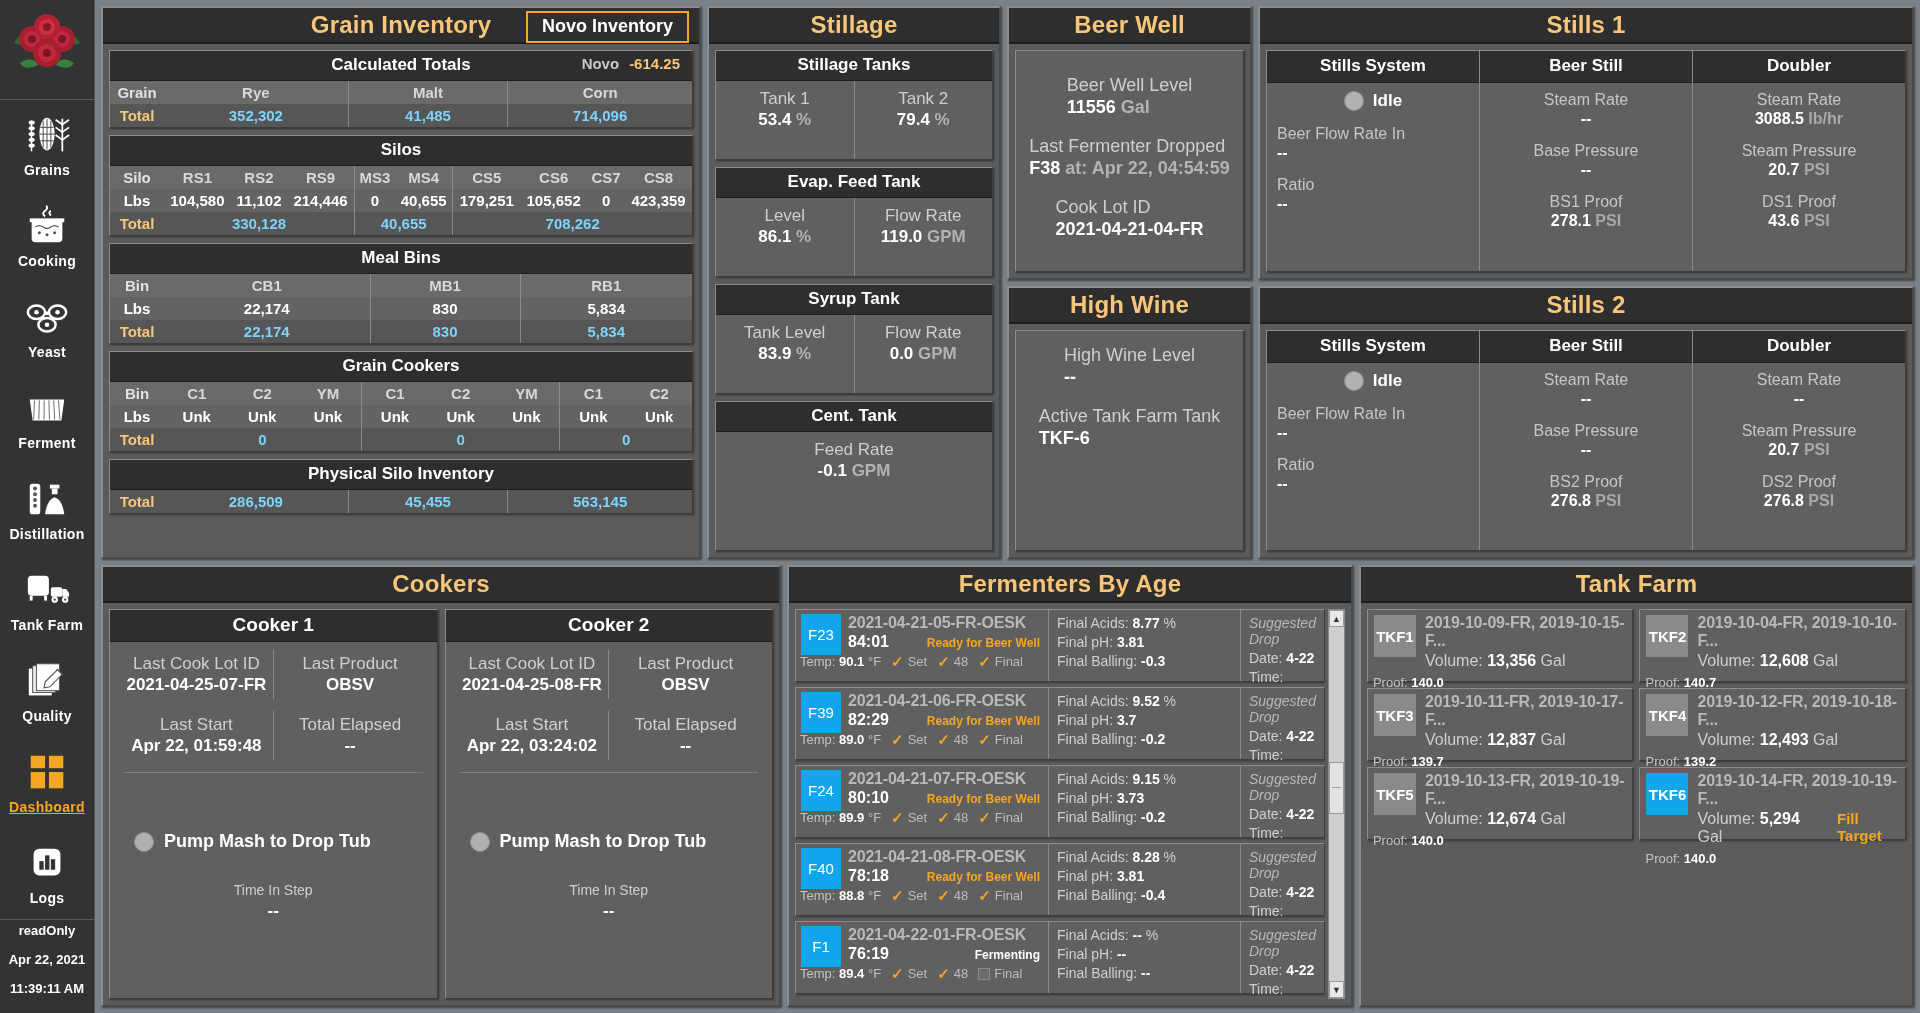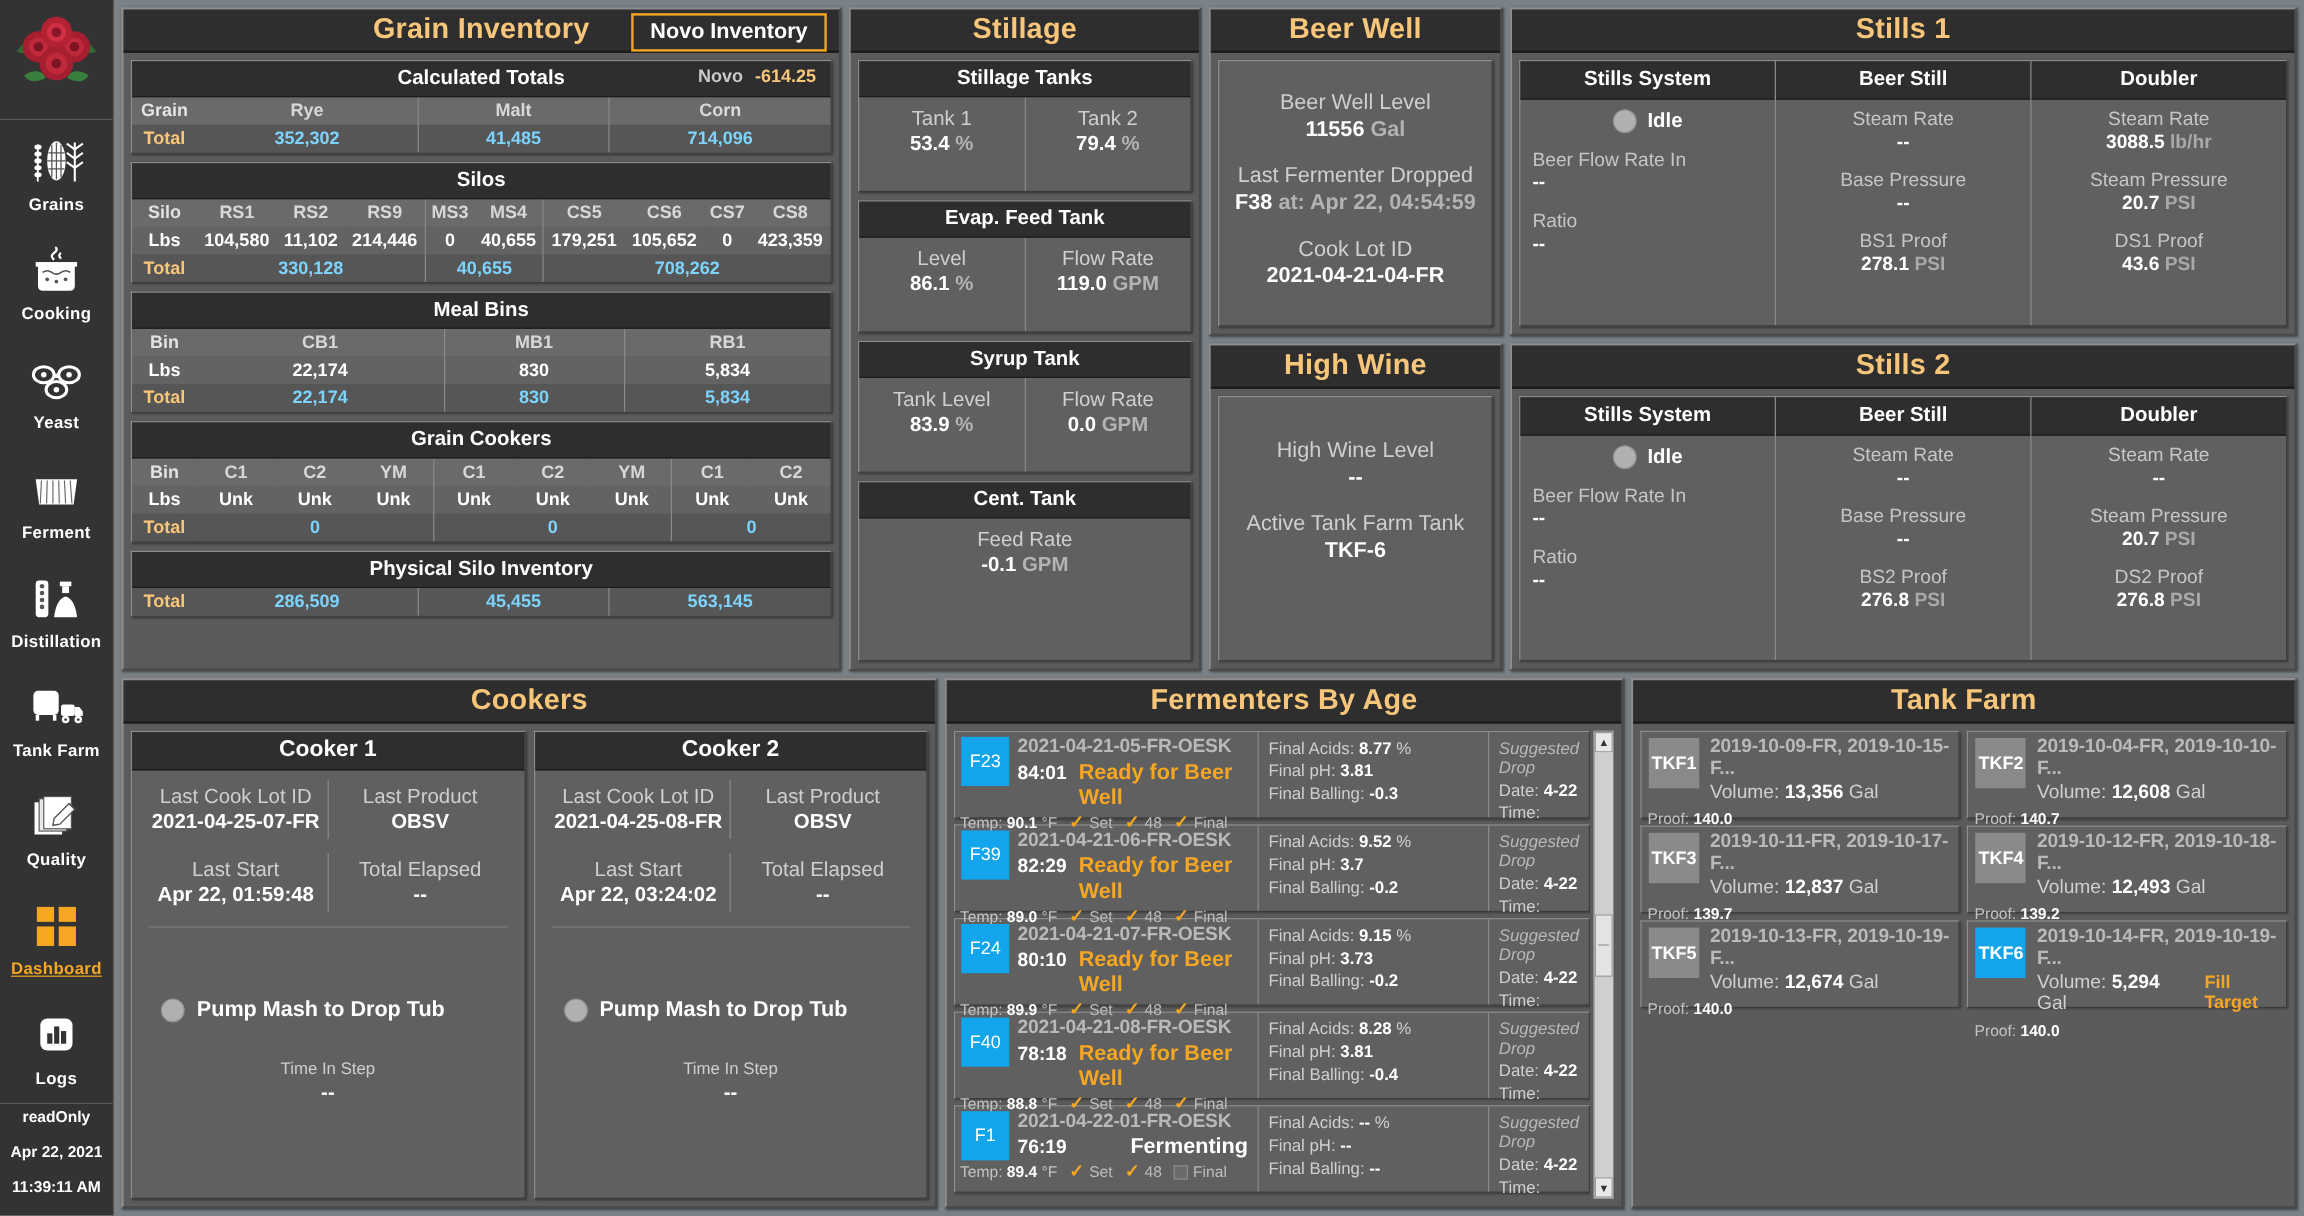--- a/index.html
+++ b/index.html
@@ -131,21 +131,21 @@
     align-items: center; justify-content: flex-start;
     padding: 8px 4px 10px;
     gap: 1px;
   }
   .kpi + .kpi { border-left: 1px solid #8a8a8a; }
   .kpi .k-label { font-size: 17px; color: #cfcfcf; }
   .kpi .k-val { font-size: 17px; color: #ffffff; font-weight: bold; }
   .kpi .k-val .unit { color: #b3b3b3; font-weight: bold; }
 
   .stack-kpi {
-    display:flex; flex-direction:column; align-items:center;
+    display:flex; flex-direction:column; align-items:flex-start;
     gap: 1px; padding: 14px 6px;
   }
   .stack-kpi .k-label { font-size: 18px; color: #cfcfcf; }
   .stack-kpi .k-val { font-size: 18px; color:#ffffff; font-weight:bold; }
   .stack-kpi .k-val .unit, .stack-kpi .k-val .muted { color:#b3b3b3; }
   .spacer-lg { height: 18px; }
 
   
   .stills-table { display: flex; flex: 1; }
   .stills-col { flex: 1; display: flex; flex-direction: column; }
@@ -198,21 +198,21 @@
   .fr-left { width: 252px; position: relative; padding: 4px 4px 2px 4px; }
   .fr-tag {
     position: absolute; left: 5px; top: 4px;
     width: 40px; height: 41px; background: #12a5eb;
     display: flex; align-items: center; justify-content: center;
     color: #ffffff; font-size: 15px; font-weight: normal;
   }
   .fr-l1 { margin-left: 48px; font-size: 16px; font-weight: bold; color: #b9b9b9; letter-spacing: -.2px; }
   .fr-l2 { margin-left: 48px; display: flex; align-items: baseline; gap: 10px; margin-top: 1px; }
   .fr-age { font-size: 16px; font-weight: bold; color: #ffffff; }
-  .fr-state { font-size: 18px; font-weight: bold; color: #f5a623; margin-left: auto; padding-right: 4px; }
+  .fr-state { font-size: 12px; font-weight: bold; color: #f5a623; margin-left: auto; padding-right: 4px; }
   .fr-state.plain { color: #ffffff; }
   .fr-l3 { display: flex; align-items: center; gap: 10px; margin-top: 3px; font-size: 13px; color: #c3c3c3; }
   .fr-l3 b { color: #ffffff; }
   .chk { display: inline-flex; align-items: center; gap: 4px; }
   .chk .mark { color: #f5a623; font-size: 15px; font-weight: bold; line-height: 1; }
   .chk .mark.off {
     color: transparent; display: inline-block;
     width: 12px; height: 12px; border: 1px solid #8c8c8c; background: #6b6b6b;
   }
   .chk .ctext { color: #bdbdbd; font-size: 13px; }
@@ -679,21 +679,21 @@
             </div>
           </div>
         </div>
       </div>
 
       <div class="panel" style="flex:1">
         <div class="panel-head">
           <span class="panel-title">High Wine</span>
         </div>
         <div class="panel-body">
-          <div class="card" style="flex:1; align-items:center; padding-top:34px;">
+          <div class="card" style="flex:1; align-items:center; padding-top:14px;">
             <div class="stack-kpi" style="padding:0;">
               <span class="k-label">High Wine Level</span>
               <span class="k-val">--</span>
             </div>
             <div class="spacer-lg"></div>
             <div class="stack-kpi" style="padding:0;">
               <span class="k-label">Active Tank Farm Tank</span>
               <span class="k-val">TKF-6</span>
             </div>
           </div>

